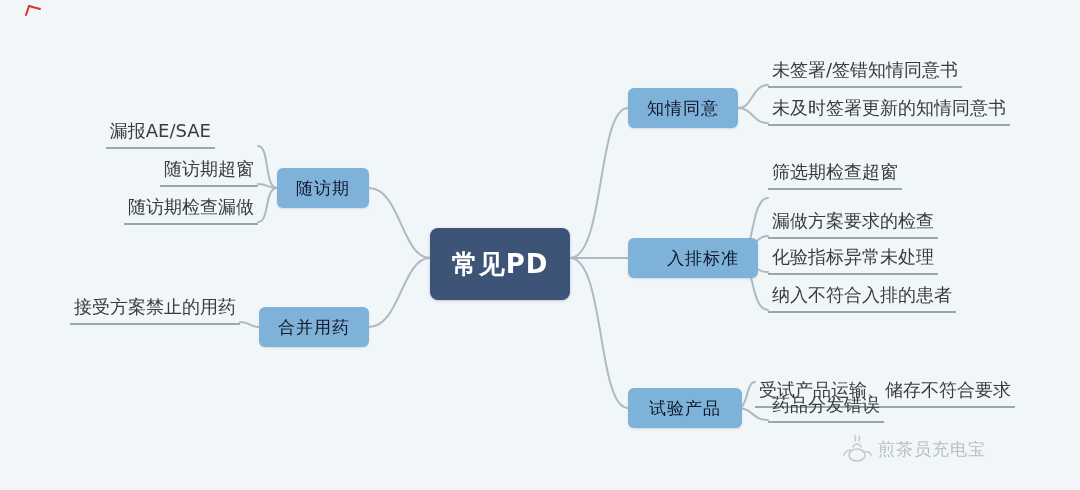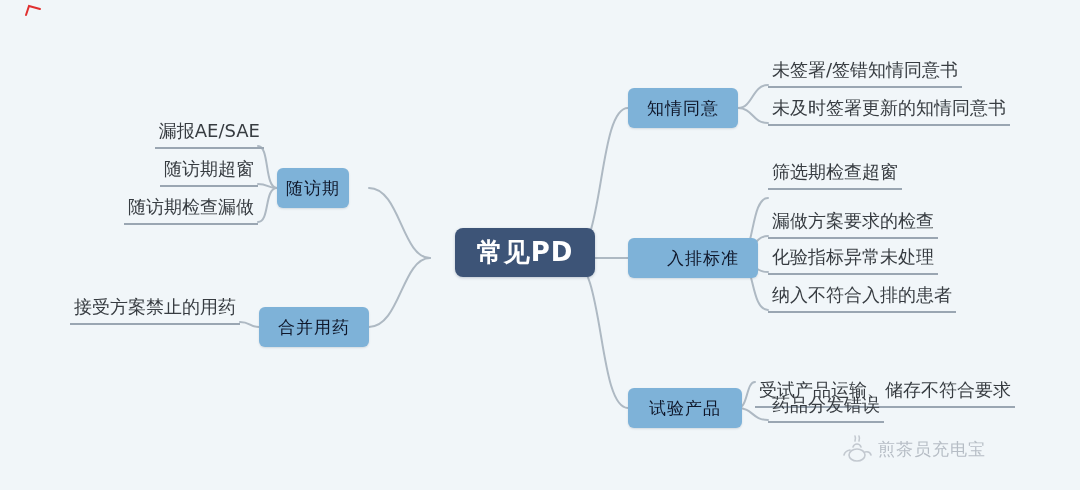--- a/index.html
+++ b/index.html
@@ -5,35 +5,34 @@
   html,body{margin:0;padding:0;}
   body{
     width:1080px;height:490px;overflow:hidden;
     background:#f1f6f9;
     font-family:"DejaVu Sans","Liberation Sans",sans-serif;
   }
   .canvas{position:relative;width:1080px;height:490px;background:#f1f6f9;}
   svg.connectors{position:absolute;left:0;top:0;width:1080px;height:490px;}
   svg.connectors path{fill:none;stroke:#aeb9c3;stroke-width:2;stroke-linecap:round;}
   .root-node{
-    position:absolute;left:430px;top:228px;width:140px;height:49px;
+    position:absolute;left:430px;top:228px;width:140px;height:72px;
     background:#3d5477;color:#ffffff;border-radius:8px;
     display:flex;align-items:center;justify-content:center;
     font-size:26px;font-weight:bold;letter-spacing:1px;
     box-shadow:0 1px 3px rgba(40,60,90,.25);
-    margin-left:25px;
   }
   .branch{
     position:absolute;height:40px;
     background:#7eb2d8;color:#0f172a;border-radius:6px;
     display:flex;align-items:center;justify-content:center;
     font-size:17px;letter-spacing:1px;
     box-shadow:0 1px 2px rgba(40,60,90,.15);
   }
-  .b0{left:277px;top:168px;width:72px;}
+  .b0{left:277px;top:168px;width:92px;}
   .b1{left:259px;top:307px;width:110px;}
   .b2{left:628px;top:88px;width:110px;}
   .b3{left:628px;top:238px;width:110px;padding-left:20px;}
   .b4{left:628px;top:388px;width:114px;}
   .leaf{
     position:absolute;height:26px;line-height:24px;
     font-size:18px;color:#373c41;white-space:nowrap;
     padding:0 4px 2px 4px;
     border-bottom:2px solid #9aa6b2;
   }
@@ -83,21 +82,21 @@
   </svg>
 
   <div class="root-node">常见PD</div>
 
   <div class="branch b0">随访期</div>
   <div class="branch b1">合并用药</div>
   <div class="branch b2">知情同意</div>
   <div class="branch b3">入排标准</div>
   <div class="branch b4">试验产品</div>
 
-  <div class="leaf left" style="top:119px;right:816px;">漏报AE/SAE</div>
+  <div class="leaf left" style="top:119px;right:865px;">漏报AE/SAE</div>
   <div class="leaf left" style="top:157px;right:822px;">随访期超窗</div>
   <div class="leaf left" style="top:195px;right:822px;">随访期检查漏做</div>
 
   <div class="leaf left" style="top:295px;right:840px;">接受方案禁止的用药</div>
 
   <div class="leaf right" style="top:58px;left:768px;">未签署/签错知情同意书</div>
   <div class="leaf right" style="top:96px;left:768px;">未及时签署更新的知情同意书</div>
 
   <div class="leaf right" style="top:160px;left:768px;">筛选期检查超窗</div>
   <div class="leaf right" style="top:209px;left:768px;">漏做方案要求的检查</div>

